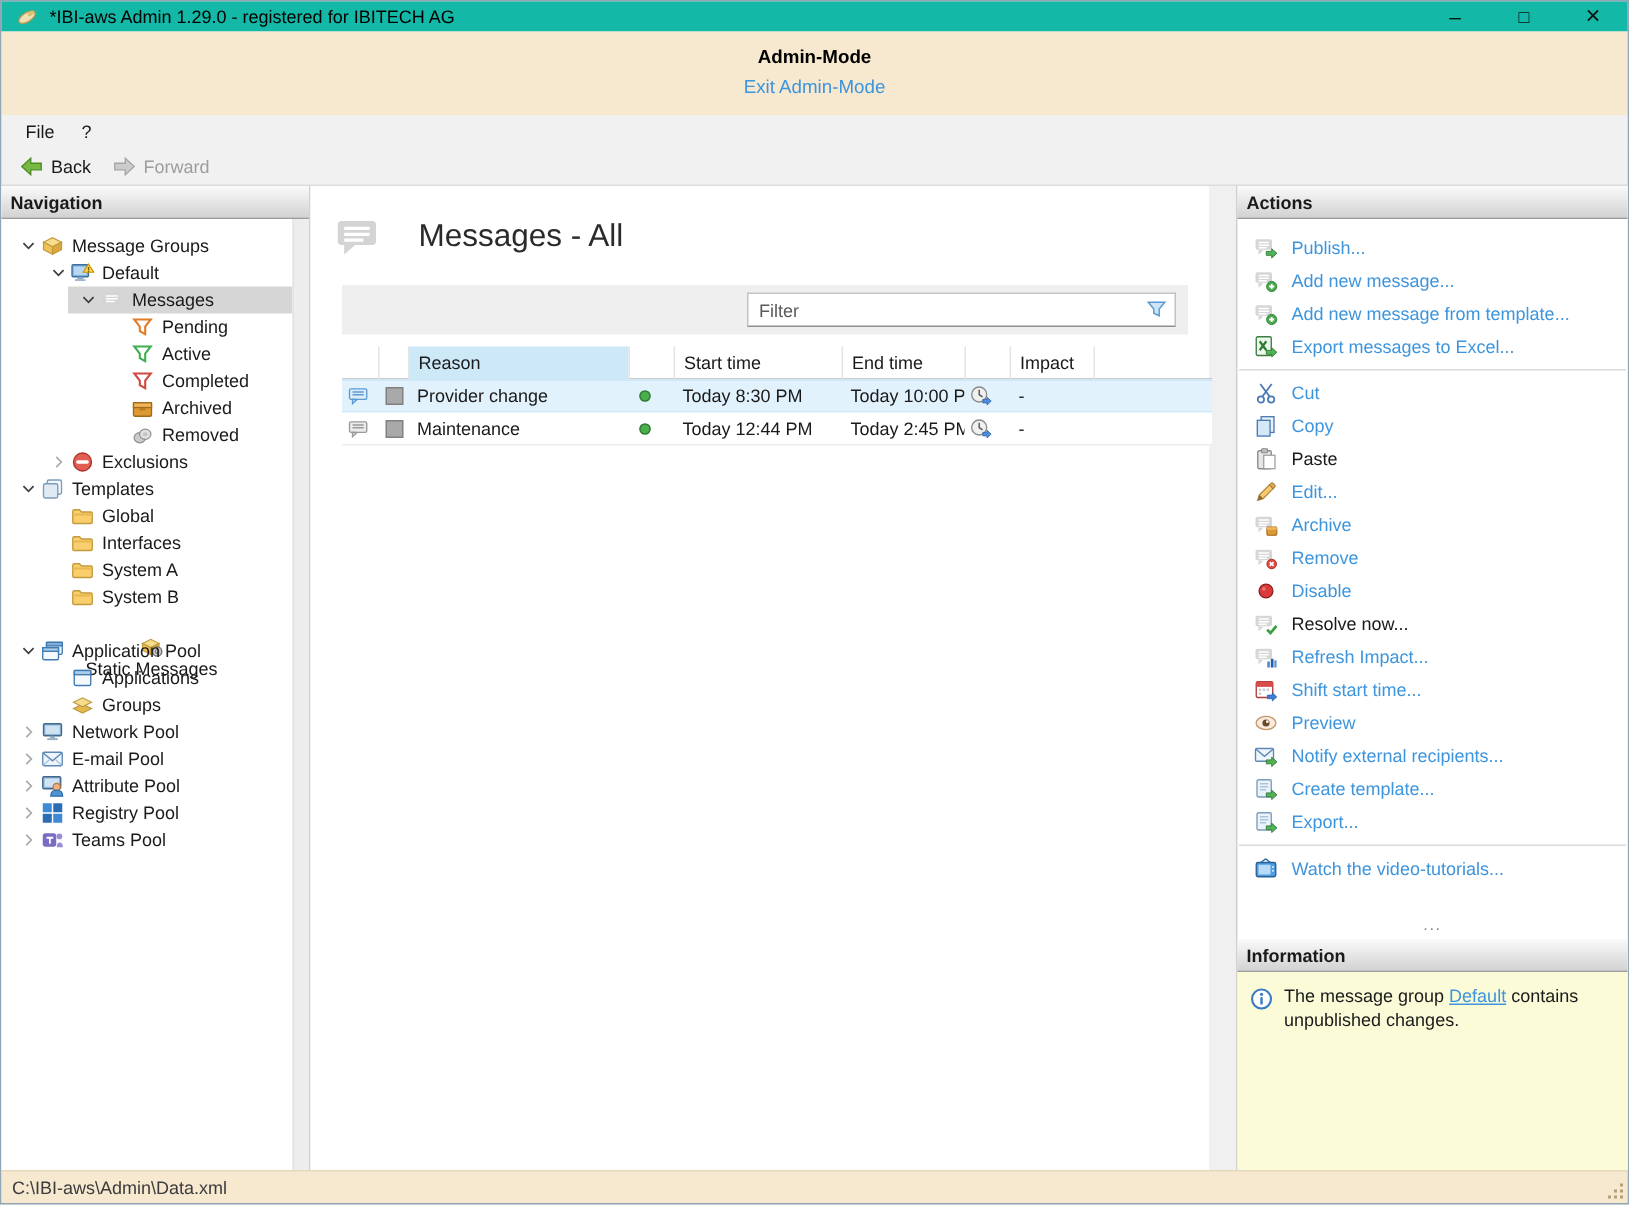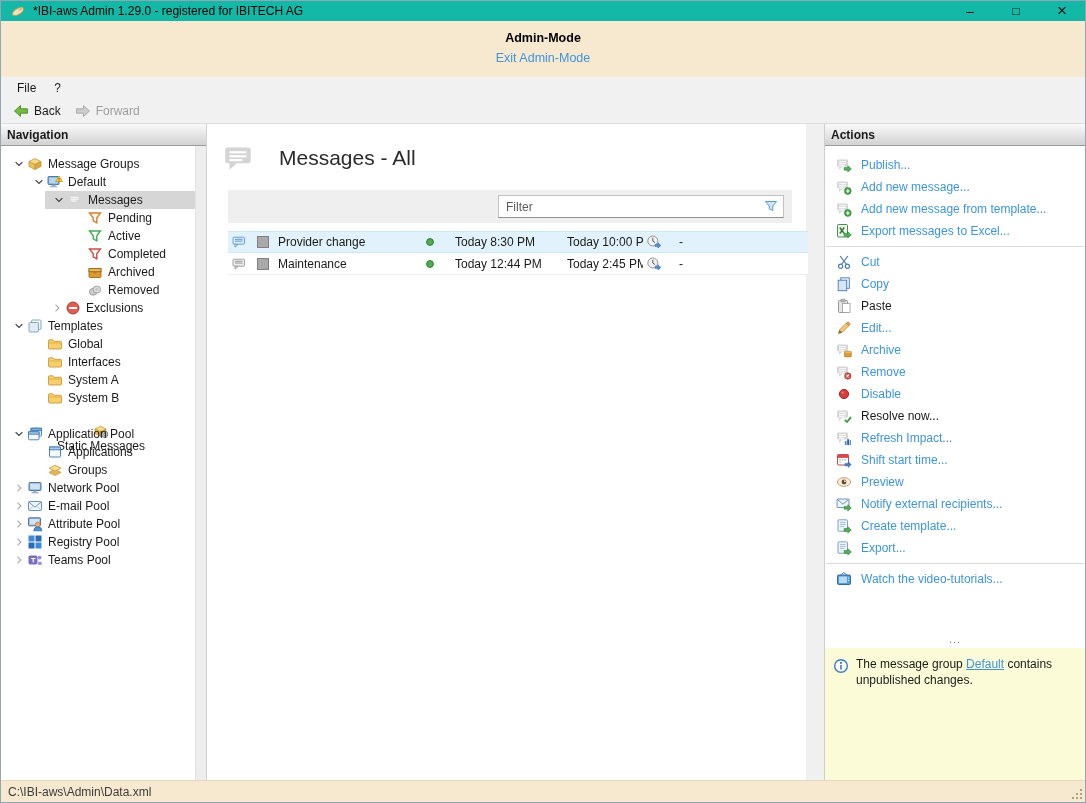--- a/index.html
+++ b/index.html
@@ -233,21 +233,21 @@
               <span class="expander"></span>
               <span class="icon16 tree-ic">
                 <svg width="16" height="16" viewBox="0 0 16 16">
                   <ellipse cx="6.2" cy="9.8" rx="3.8" ry="3.4" fill="#cdcdcd" stroke="#8f8f8f" stroke-width="0.8"></ellipse>
                   <ellipse cx="9.8" cy="7.5" rx="3.8" ry="3.4" fill="#e0e0e0" stroke="#8f8f8f" stroke-width="0.8"></ellipse>
                   <ellipse cx="9.8" cy="7.5" rx="1.6" ry="1.4" fill="#c4c4c4"></ellipse>
                 </svg>
               </span>
               <span class="tree-label">Removed</span>
             </div>
-            <div class="tree-row" style="padding-left: 48px;">
+            <div class="tree-row" style="padding-left: 30px;">
               <span class="expander">
                 <svg width="12" height="12" viewBox="0 0 16 16">
                   <path d="M6 3.5 L10.5 8 L6 12.5" fill="none" stroke="#a8a8a8" stroke-width="1.5"></path>
                 </svg>
               </span>
               <span class="icon16 tree-ic">
                 <svg width="16" height="16" viewBox="0 0 16 16">
                   <circle cx="8" cy="8" r="6" fill="#e25d52" stroke="#a83228" stroke-width="0.9"></circle>
                   <rect x="3.8" y="6.9" width="8.4" height="2.2" rx="1.1" fill="#fff"></rect>
                 </svg>
@@ -458,20 +458,31 @@
         <div class="filter-wrap">
           <input class="filter-input" placeholder="Filter" style="">
           <span class="filter-funnel icon16">
               <svg width="16" height="16" viewBox="0 0 16 16">
                 <path d="M2.5 3.5 H13.5 L9.8 8 V12.5 L6.2 10.8 V8 Z" fill="#cfe4f5" stroke="#5b9bd5" stroke-width="1"></path>
               </svg>
             </span>
         </div>
       </div>
       <div class="mtable">
+        <div class="trow thead">
+          <div class="th"></div>
+          <div class="th"></div>
+          <div class="th sorted">Reason</div>
+          <div class="th"></div>
+          <div class="th">Start time</div>
+          <div class="th">End time</div>
+          <div class="th"></div>
+          <div class="th">Impact</div>
+          <div class="th"></div>
+        </div>
         <div id="table-body">
             <div class="trow tdata sel">
               <div class="td td-ic">
                 <span class="icon16">
                   <svg width="16" height="16" viewBox="0 0 16 16">
                     <rect x="2" y="3.2" width="11.5" height="7" rx="1" fill="#ddecf9" stroke="#5b9bd5" stroke-width="0.9"></rect>
                     <path d="M4 10.2 V13.2 L7 10.4 Z" fill="#ddecf9" stroke="#5b9bd5" stroke-width="0.9"></path>
                     <line x1="4" y1="5.3" x2="11.5" y2="5.3" stroke="#5b9bd5"></line>
                     <line x1="4" y1="7.1" x2="11.5" y2="7.1" stroke="#5b9bd5"></line>
                   </svg>
@@ -775,20 +786,21 @@
                 <rect x="1.5" y="4" width="13" height="9.5" rx="1.2" fill="#4f9ce0" stroke="#2a5f93" stroke-width="0.9"></rect>
                 <rect x="3" y="5.5" width="8" height="6.5" rx="0.5" fill="#b8dcf7"></rect>
                 <circle cx="12.6" cy="7" r="0.7" fill="#dceefb"></circle>
                 <circle cx="12.6" cy="9.5" r="0.7" fill="#dceefb"></circle>
               </svg>
             </span>
             <span class="action-label">Watch the video-tutorials...</span>
           </div>
         </div>
       <div class="splitter-handle">...</div>
+      <div class="panel-header">Information</div>
       <div class="info-body">
         <span class="icon16 info-ic">
             <svg width="16" height="16" viewBox="0 0 16 16">
               <circle cx="8" cy="8" r="6.3" fill="#fff" stroke="#3a7ac2" stroke-width="1.4"></circle>
               <circle cx="8" cy="4.9" r="1.05" fill="#3a7ac2"></circle>
               <rect x="7.2" y="6.7" width="1.6" height="5" rx="0.6" fill="#3a7ac2"></rect>
             </svg>
           </span>
         <span class="info-text"><span>The message group </span><a class="info-link">Default</a><span> contains unpublished changes.</span></span>
       </div>

